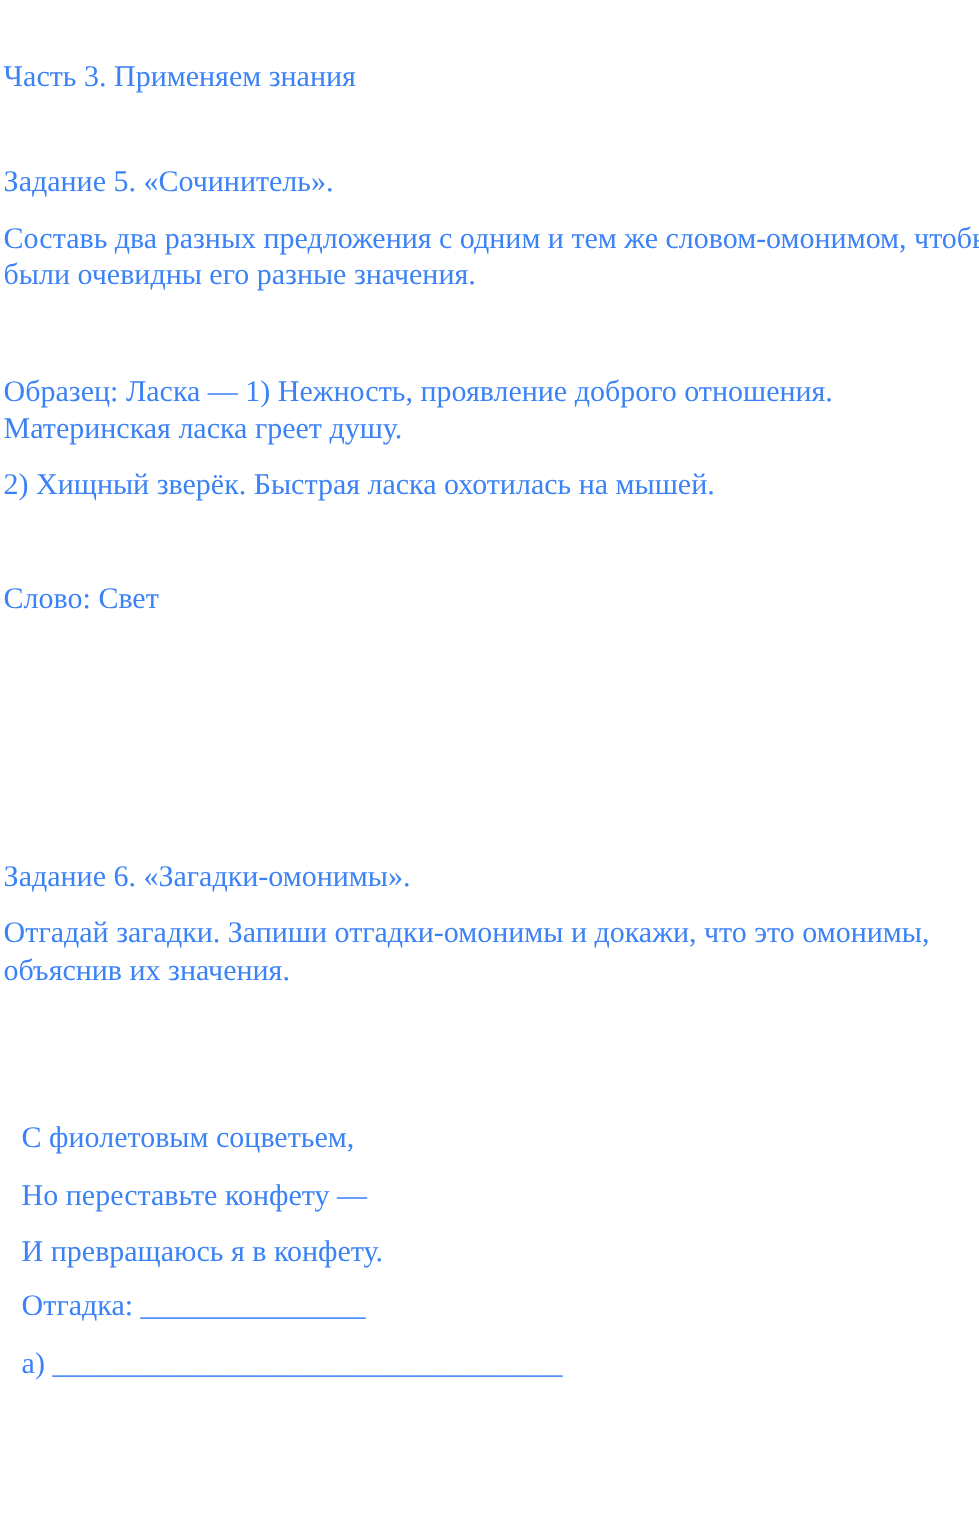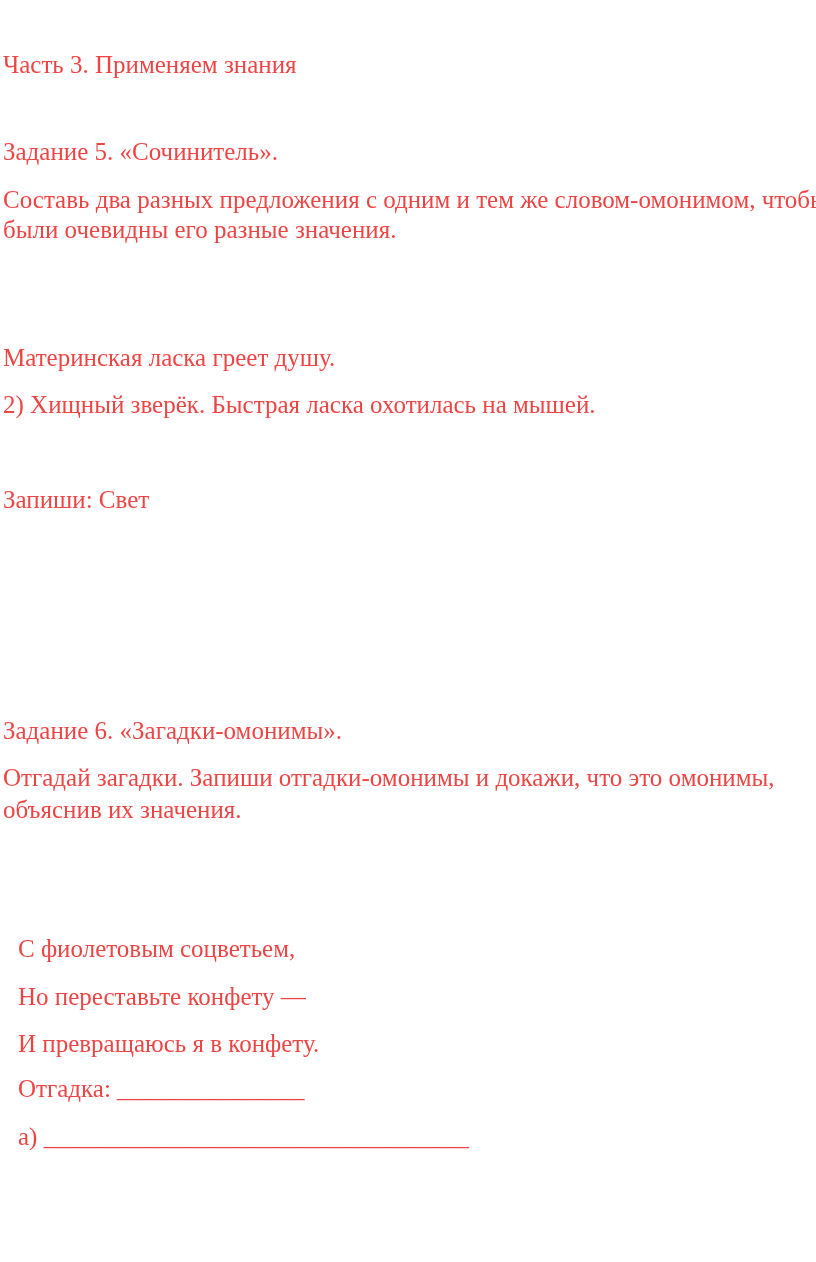--- a/index.html
+++ b/index.html
@@ -9,21 +9,21 @@
   }
   .page {
     position: relative;
     width: 816px;
     height: 1262px;
     background: #ffffff;
     overflow: hidden;
     font-family: "Liberation Serif", "DejaVu Serif", serif;
     font-size: 25px;
     line-height: 30px;
-    color: #ef4444;
+    color: #3b82f6;
   }
   .line {
     position: absolute;
     left: 3px;
     white-space: pre;
   }
   .line.indent {
     left: 18px;
     text-align: right;
   }
@@ -36,24 +36,25 @@
 
 <div class="page">
 
   <div class="line" style="top:50px">Часть 3. Применяем знания</div>
 
   <div class="line" style="top:137px">Задание 5. «Сочинитель».</div>
 
   <div class="line" style="top:185px">Составь два разных предложения с одним и тем же словом-омонимом, чтобы</div>
   <div class="line" style="top:215px">были очевидны его разные значения.</div>
 
+  <div class="line" style="top:312px">Образец: Ласка — 1) Нежность, проявление доброго отношения.</div>
   <div class="line" style="top:343px">Материнская ласка греет душу.</div>
   <div class="line" style="top:390px">2) Хищный зверёк. Быстрая ласка охотилась на мышей.</div>
 
-  <div class="line" style="top:485px">Запиши: Свет</div>
+  <div class="line" style="top:485px">Слово: Свет</div>
 
   <div class="line" style="top:716px">Задание 6. «Загадки-омонимы».</div>
 
   <div class="line" style="top:763px">Отгадай загадки. Запиши отгадки-омонимы и докажи, что это омонимы,</div>
   <div class="line" style="top:795px">объяснив их значения.</div>
 
   <div class="line indent" style="top:934px">С фиолетовым соцветьем,</div>
   <div class="line indent" style="top:982px">Но переставьте конфету —</div>
   <div class="line indent" style="top:1029px">И превращаюсь я в конфету.</div>
 

